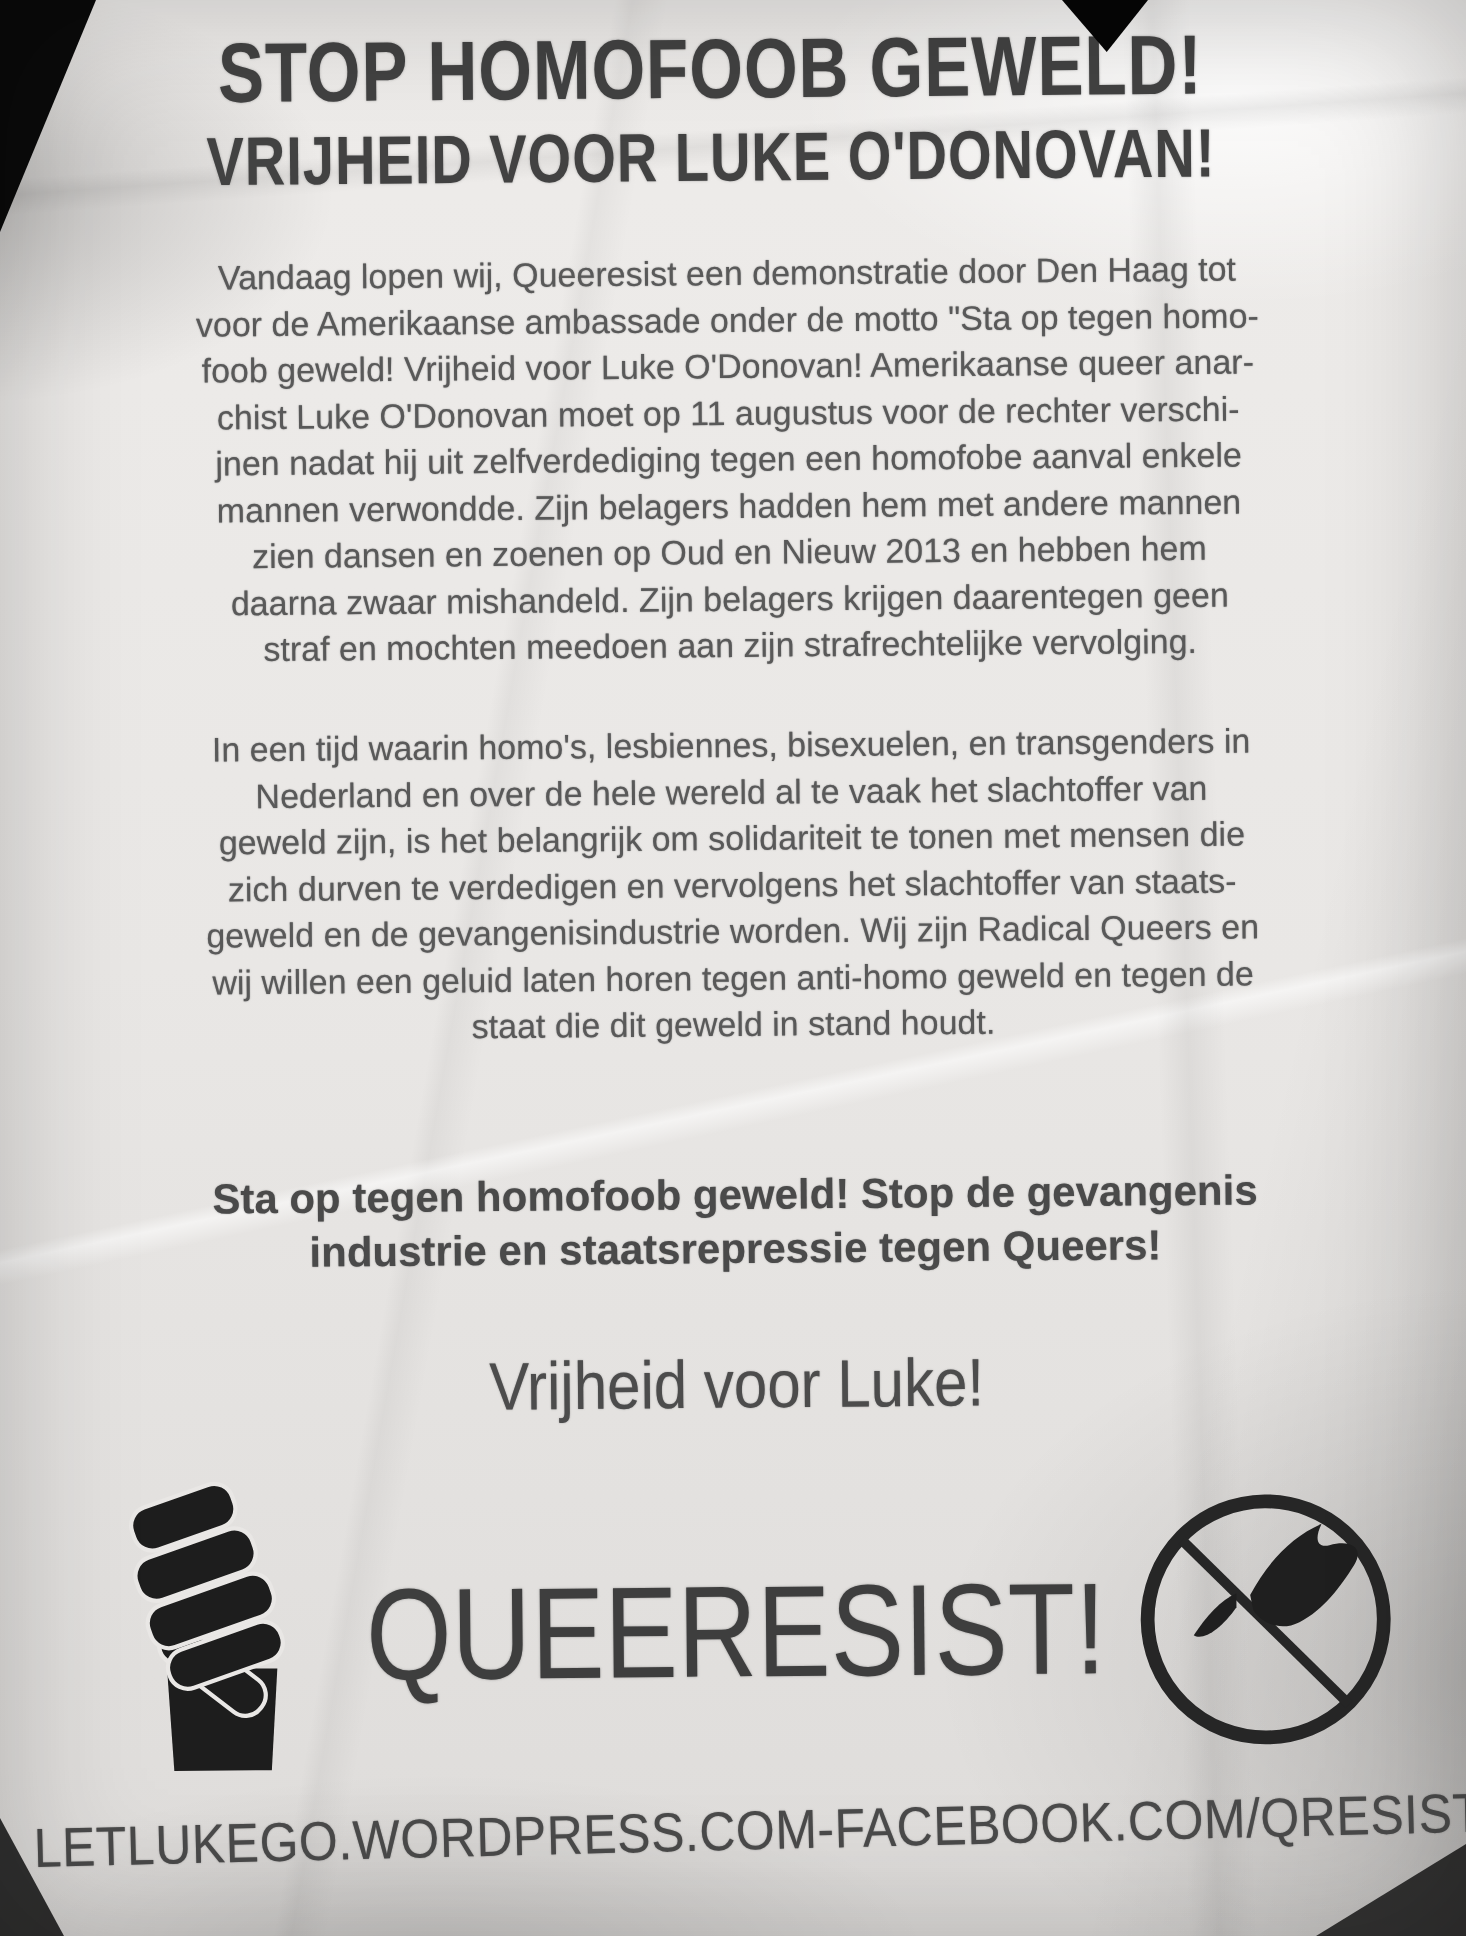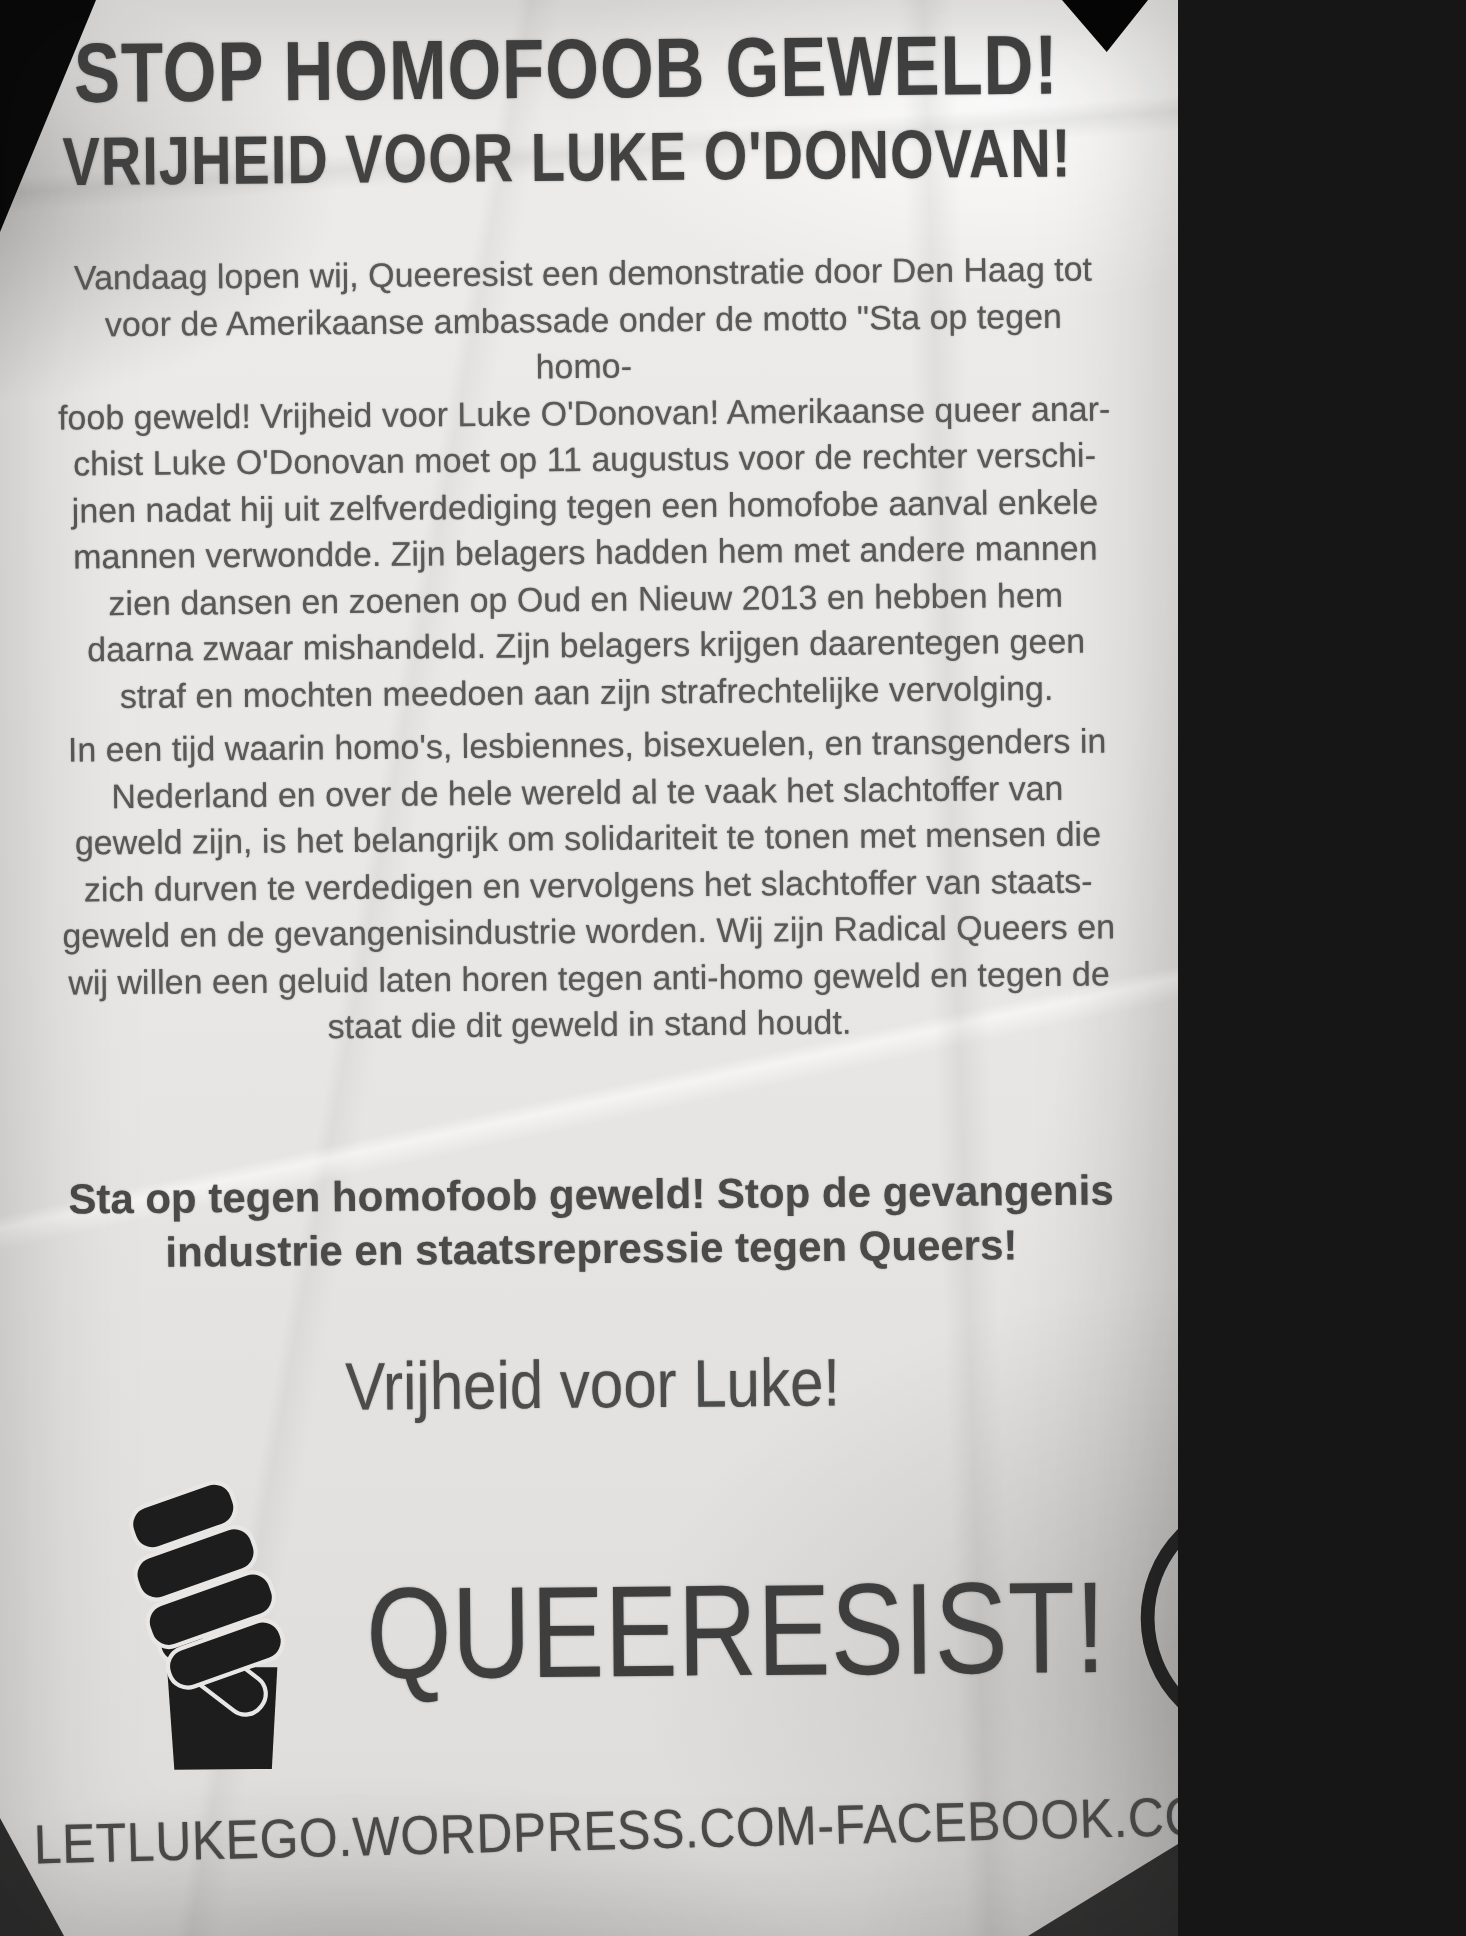--- a/index.html
+++ b/index.html
@@ -1,19 +1,19 @@
 <!DOCTYPE html>
 <html><head>
 <meta charset="utf-8">
 <title>Flyer</title>
 <style>
   html,body{margin:0;padding:0;background:#161616;}
   .photo{
     position:relative;
-    width:1178px;height:1936px;
+    width:1466px;height:1936px;
     overflow:hidden;
     background:#c4b5fd;
     font-family:"Liberation Sans", sans-serif;
   }
   .paper{
     position:absolute;inset:0;
     background:
       radial-gradient(ellipse 620px 300px at 84% 5%, rgba(255,255,255,0.85), rgba(255,255,255,0) 70%),
       radial-gradient(ellipse 950px 620px at 104% 86%, rgba(0,0,0,0.13), rgba(0,0,0,0) 62%),
       radial-gradient(ellipse 520px 300px at -2% 10%, rgba(0,0,0,0.20), rgba(0,0,0,0) 70%),

